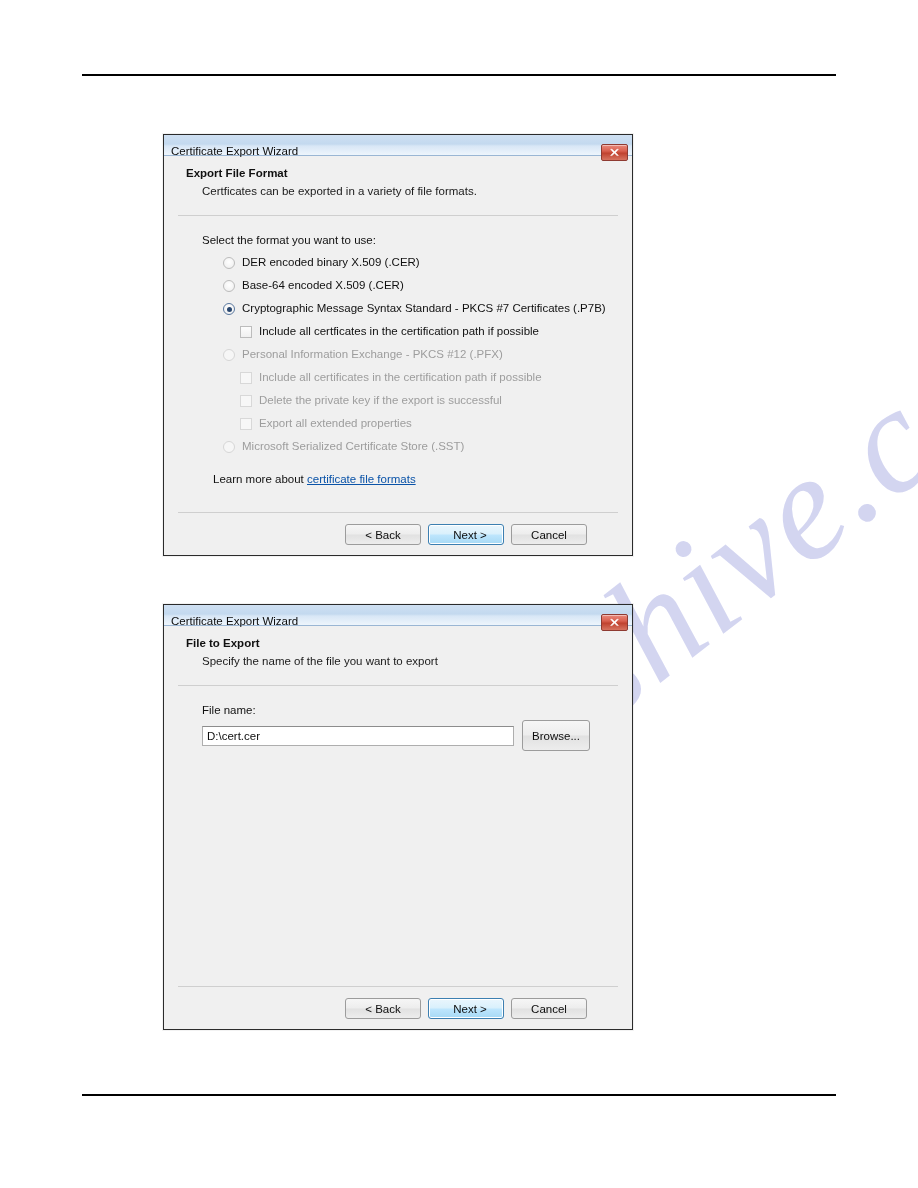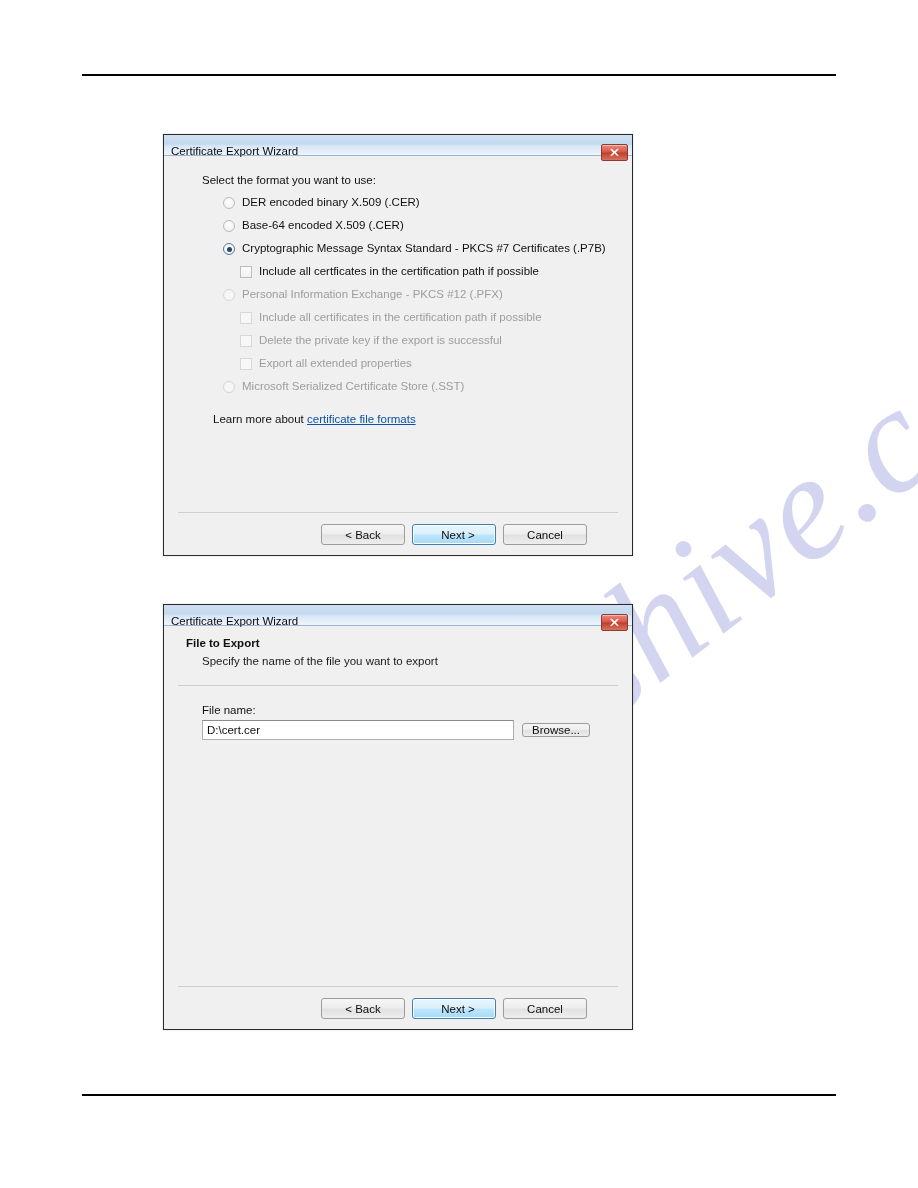--- a/index.html
+++ b/index.html
@@ -215,21 +215,21 @@
     background: #cfcfcf;
     margin-bottom: 11px;
   }
   .btn-row {
     display: flex;
     justify-content: flex-end;
     gap: 7px;
     padding-right: 31px;
   }
   .btn {
-    width: 84px;
+    width: 76px;
     height: 21px;
     font-size: 11.5px;
     color: #0d0d0d;
     background: linear-gradient(to bottom, #f6f6f6 0%, #ededed 48%, #e1e1e1 52%, #ededed 100%);
     border: 1px solid #9c9c9c;
     border-radius: 3px;
     display: flex;
     align-items: center;
     justify-content: center;
     box-sizing: border-box;
@@ -264,21 +264,21 @@
     font-size: 11.5px;
     color: #0d0d0d;
     display: flex;
     align-items: center;
     padding-left: 4px;
     box-sizing: border-box;
     font-family: "Liberation Sans", sans-serif;
   }
   .browse-btn {
     width: 68px;
-    height: 14px;
+    height: 31px;
     font-size: 11.5px;
     color: #0d0d0d;
     background: linear-gradient(to bottom, #f6f6f6 0%, #ededed 48%, #e1e1e1 52%, #ededed 100%);
     border: 1px solid #9c9c9c;
     border-radius: 3px;
     display: flex;
     align-items: center;
     justify-content: center;
     box-sizing: border-box;
     font-family: "Liberation Sans", sans-serif;
@@ -298,20 +298,25 @@
 
   <div class="titlebar">
     <div class="title-text">Certificate Export Wizard</div>
     <div class="close-btn">
       <svg width="11" height="9" viewBox="0 0 11 9" aria-hidden="true">
         <path d="M1.6 1.2 L3.0 1.2 L5.5 3.5 L8.0 1.2 L9.4 1.2 L6.6 4.4 L9.4 7.6 L8.0 7.6 L5.5 5.3 L3.0 7.6 L1.6 7.6 L4.4 4.4 Z" fill="#ffffff" stroke="#ffffff" stroke-width=".5"></path>
       </svg>
     </div>
   </div>
 
+  <div class="dlg-header">
+    <div class="hdr-title">Export File Format</div>
+    <div class="hdr-sub">Certficates can be exported in a variety of file formats.</div>
+    <div class="hdr-sep"></div>
+  </div>
 
   <div class="dlg-body">
     <div class="prompt">Select the format you want to use:</div>
 
     <div class="opt-row">
       <span class="radio"></span>
       <span class="opt-label">DER encoded binary X.509 (.CER)</span>
     </div>
 
     <div class="opt-row">

